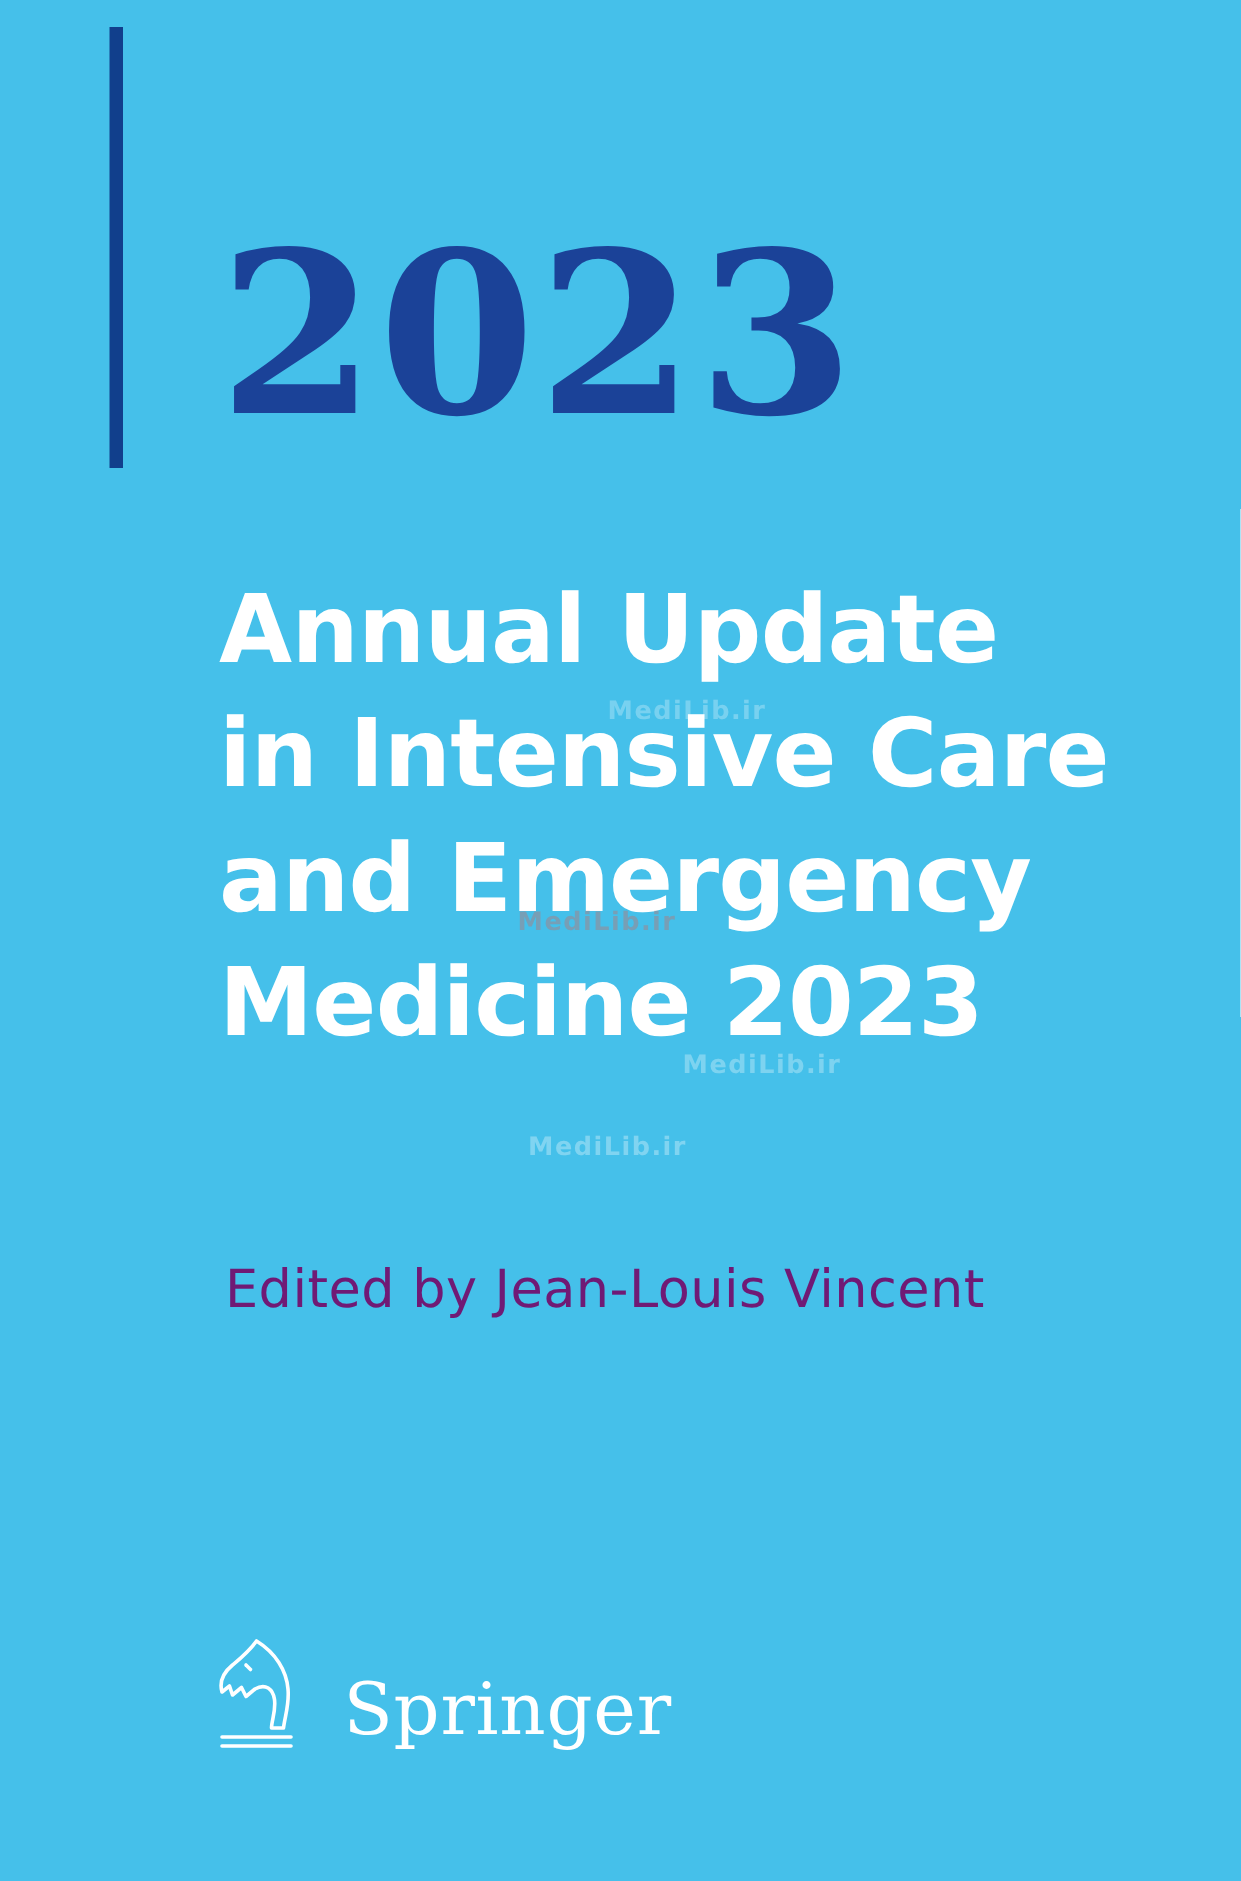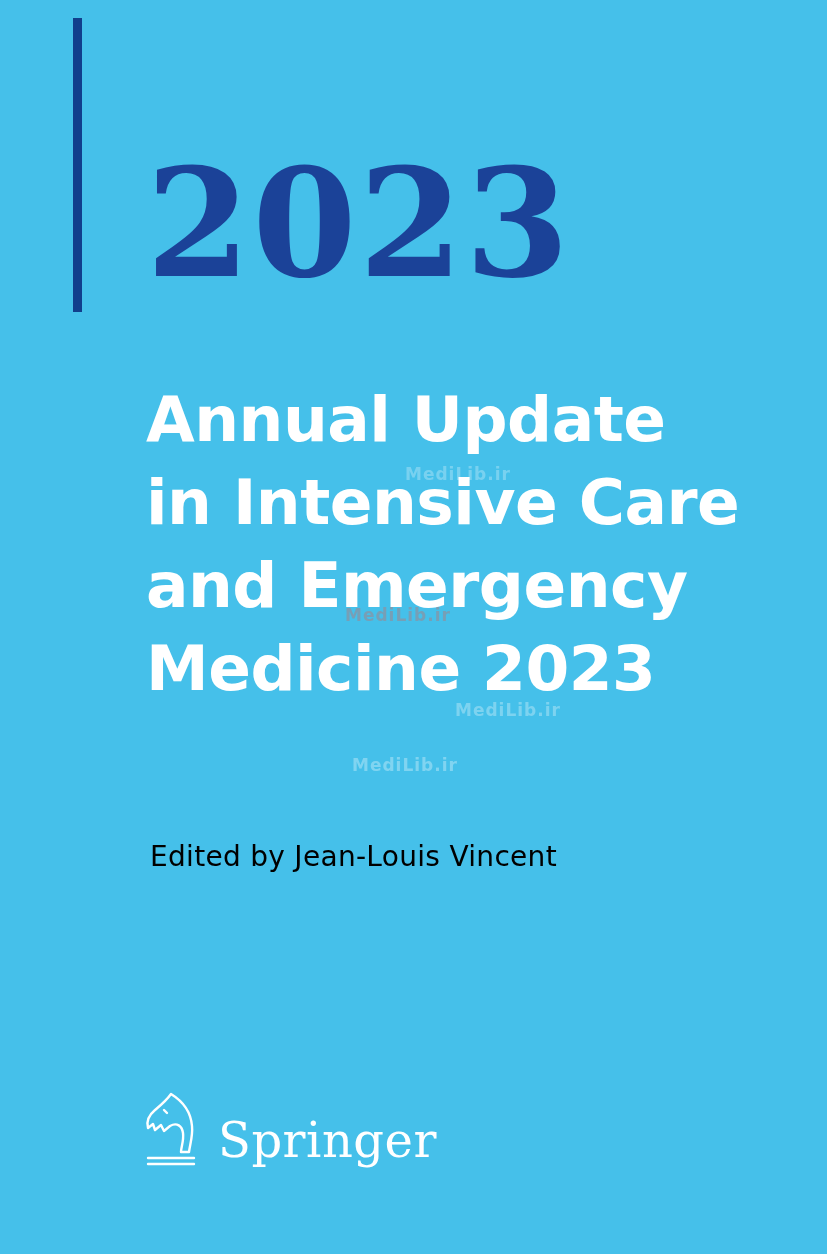--- a/index.html
+++ b/index.html
@@ -46,24 +46,24 @@
     font-family: "DejaVu Sans", sans-serif;
     font-weight: 700;
     font-size: 63px;
     line-height: 83px;
     letter-spacing: -0.5px;
   }
   .editor {
     position: absolute;
     left: 150px;
     top: 840px;
-    color: #000000;
+    color: #701a75;
     font-family: "DejaVu Sans", sans-serif;
     font-weight: 400;
-    font-size: 28px;
+    font-size: 35px;
     letter-spacing: 0.3px;
   }
   
   .watermark {
     position: absolute;
     color: rgba(255,255,255,0.28);
     font-family: "DejaVu Sans", sans-serif;
     font-size: 17px;
     letter-spacing: 1px;
     pointer-events: none;
@@ -74,21 +74,21 @@
   .wm3 { left: 455px; top: 700px; color: rgba(255,255,255,0.30); }
   .wm4 { left: 352px; top: 755px; color: rgba(255,255,255,0.32); }
 
   
   .logo {
     position: absolute;
     left: 140px;
     top: 1090px;
     display: flex;
     align-items: flex-end;
-    gap: 16px;
+    gap: 27px;
   }
   .logo-mark {
     width: 62px;
     height: 78px;
     position: relative;
   }
   .logo-word {
     color: #ffffff;
     font-family: "DejaVu Serif", serif;
     font-size: 48px;

